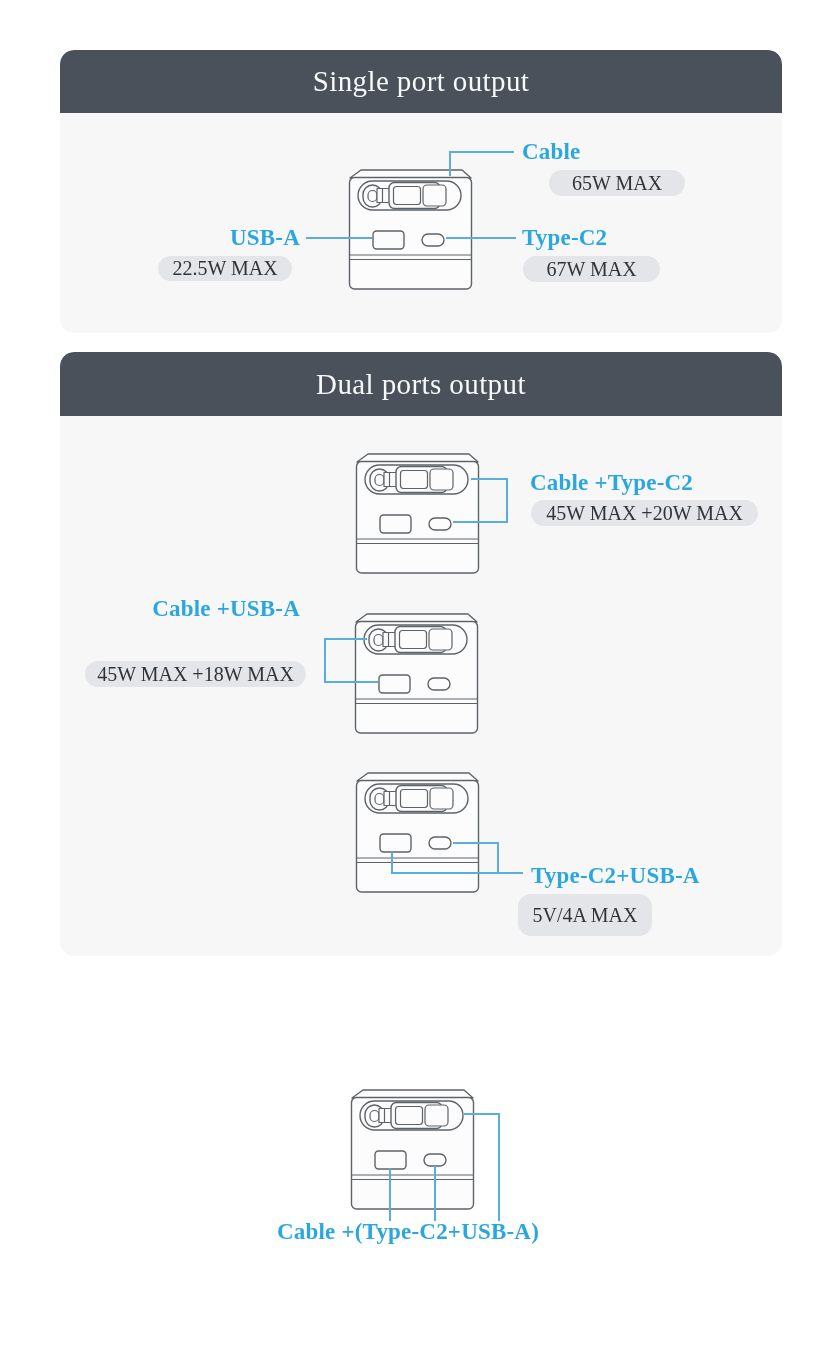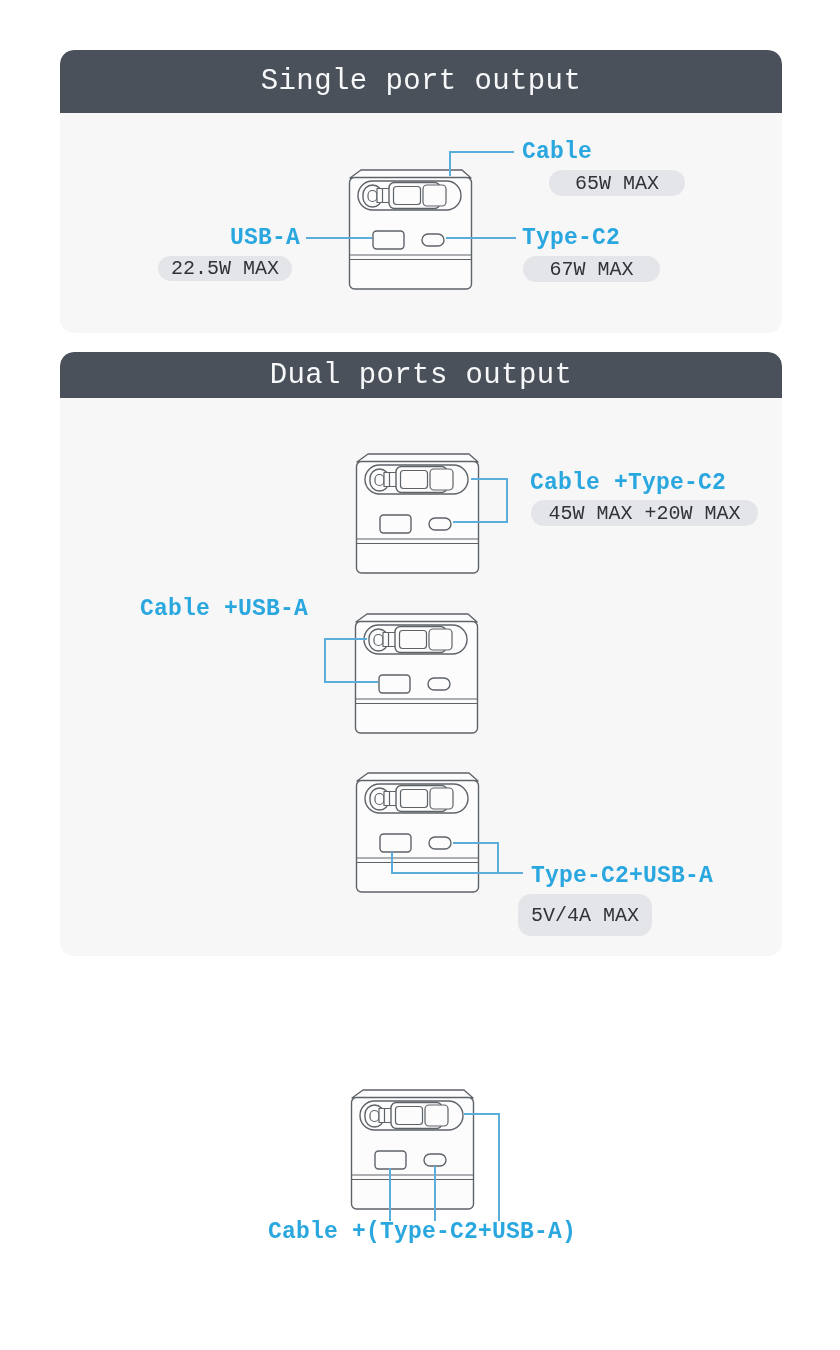--- a/index.html
+++ b/index.html
@@ -1,19 +1,19 @@
 <!DOCTYPE html>
 <html><head>
 <meta charset="utf-8">
 <style>
   html,body{margin:0;padding:0;background:#ffffff;}
   #page{
     position:relative;width:840px;height:1350px;margin:0 auto;
     background:#ffffff;overflow:hidden;
-    font-family:Liberation Mono, monospace;
+    font-family:Liberation Serif, serif;
   }
   .card{
     position:absolute;left:60px;width:722px;
     background:#F7F7F8;border-radius:14px;overflow:hidden;
   }
   .card-header{
     position:absolute;left:0;top:0;width:100%;
     background:#4A515B;border-radius:14px 14px 0 0;
     display:flex;align-items:center;justify-content:center;
     color:#F7F8F9;font-size:29px;font-weight:400;letter-spacing:.4px;
@@ -25,21 +25,21 @@
   }
   .badge{
     position:absolute;height:26px;background:#E3E5E8;border-radius:13px;
     display:flex;align-items:center;justify-content:center;
     color:#303338;font-size:20px;font-weight:500;white-space:nowrap;
   }
   .cline{position:absolute;background:#5BAEDC;}
   .h{height:2px;}
   .v{width:2px;}
   .r{text-align:right;}
-  .c{text-align:right;}
+  .c{text-align:center;}
 </style>
 </head>
 <body>
 
 <div id="page">
 
   <svg width="0" height="0" style="position:absolute" aria-hidden="true">
     <symbol id="powerbank" viewBox="0 0 125 122">
       <g fill="#FCFCFD" stroke="#5E6368" stroke-width="1.4" stroke-linejoin="round">
         <path d="M2,10 L13,2 L114,2 L123,10 Z"></path>
@@ -80,41 +80,42 @@
   <div class="callout-label" style="left:522px;top:140px">Cable</div>
   <div class="badge" style="left:549px;top:170px;width:136px">65W MAX</div>
 
   <div class="callout-label r" style="left:180px;top:226px;width:120px">USB-A</div>
   <div class="badge" style="left:158px;top:256px;width:134px;height:25px">22.5W MAX</div>
 
   <div class="callout-label" style="left:522px;top:226px">Type-C2</div>
   <div class="badge" style="left:523px;top:256px;width:137px">67W MAX</div>
 
   <div class="card" style="top:352px;height:604px">
-    <div class="card-header" style="height:46px">
+    <div class="card-header" style="height:64px">
       <span>Dual ports output</span>
     </div>
   </div>
 
   <svg class="device" style="left:355px;top:452px">
       <use href="#powerbank"></use>
     </svg>
   <div class="cline h" style="left:471px;top:478px;width:37px"></div>
   <div class="cline h" style="left:453px;top:521px;width:55px"></div>
   <div class="cline v" style="left:506px;top:478px;height:45px"></div>
   <div class="callout-label" style="left:530px;top:471px">Cable +Type-C2</div>
   <div class="badge" style="left:531px;top:500px;width:227px">45W MAX +20W MAX</div>
 
   <svg class="device" style="left:354px;top:612px">
       <use href="#powerbank"></use>
     </svg>
   <div class="cline h" style="left:325px;top:638px;width:42px"></div>
   <div class="cline h" style="left:325px;top:681px;width:53px"></div>
   <div class="cline v" style="left:324px;top:638px;height:45px"></div>
   <div class="callout-label r" style="left:140px;top:597px;width:160px">Cable +USB-A</div>
+  <div class="badge" style="left:85px;top:661px;width:221px">45W MAX +18W MAX</div>
 
   <svg class="device" style="left:355px;top:771px">
       <use href="#powerbank"></use>
     </svg>
   <div class="cline h" style="left:453px;top:842px;width:46px"></div>
   <div class="cline v" style="left:497px;top:842px;height:32px"></div>
   <div class="cline v" style="left:391px;top:852px;height:22px"></div>
   <div class="cline h" style="left:391px;top:872px;width:132px"></div>
   <div class="callout-label" style="left:531px;top:864px">Type-C2+USB-A</div>
   <div class="badge" style="left:518px;top:894px;width:134px;height:42px">5V/4A MAX</div>

